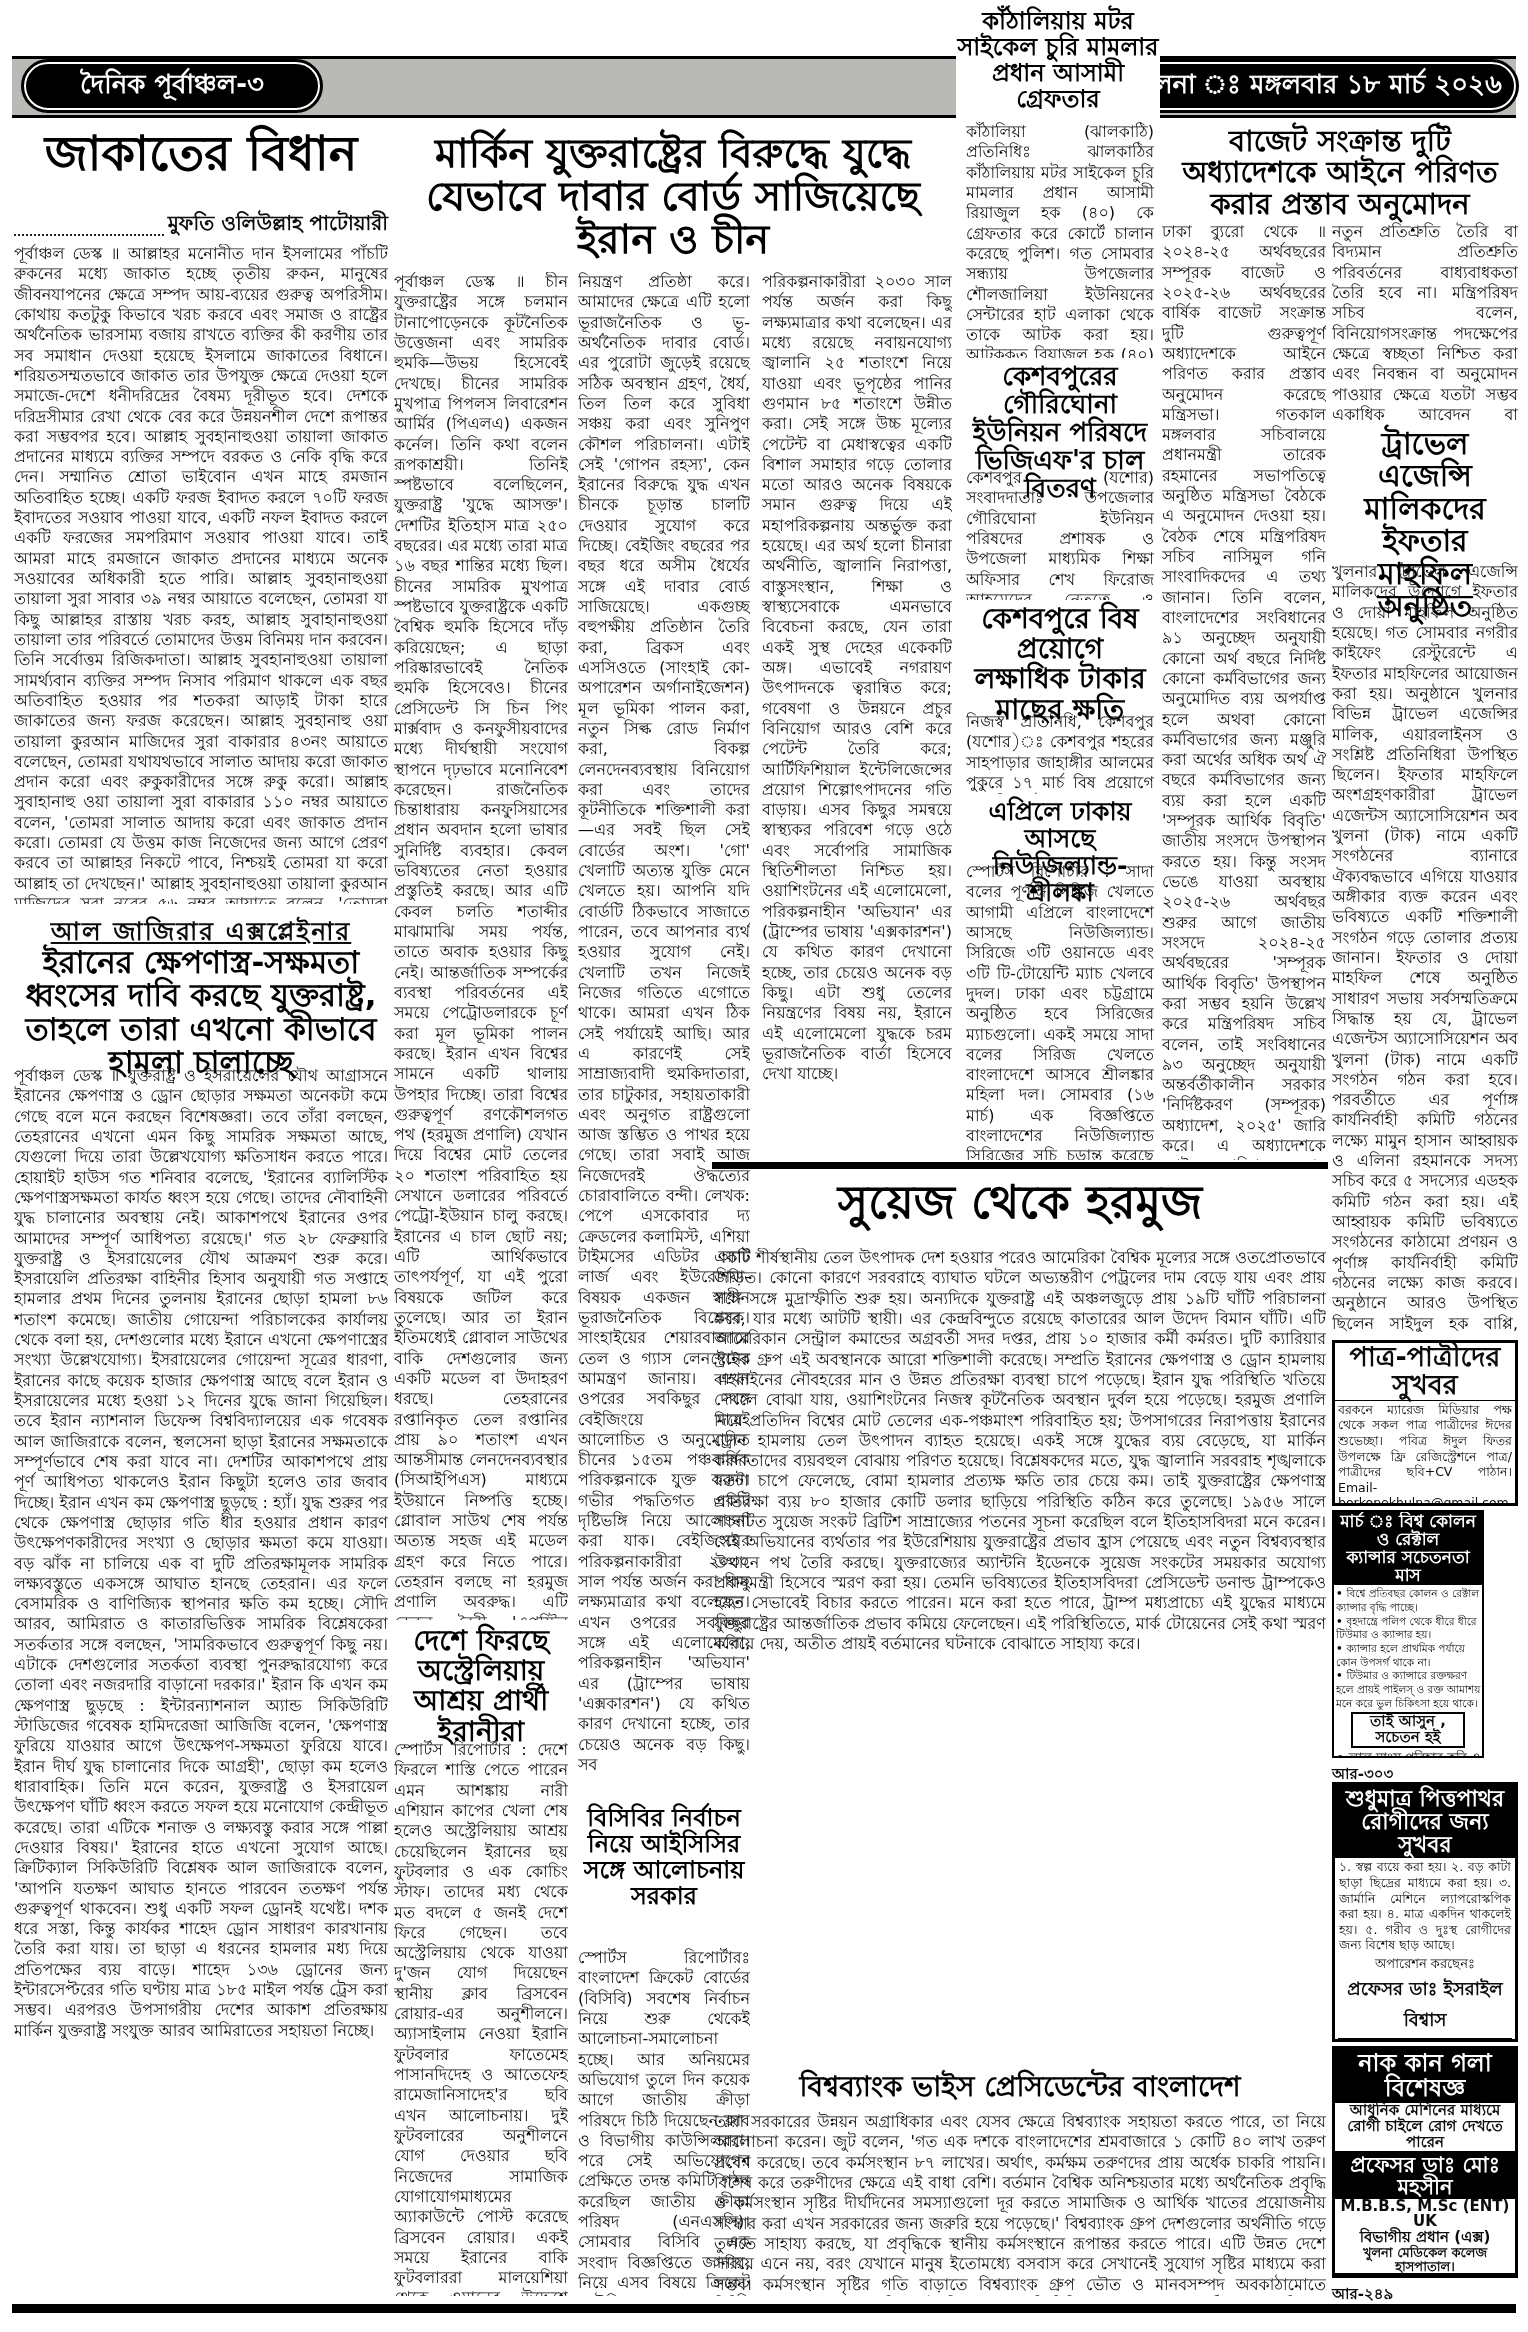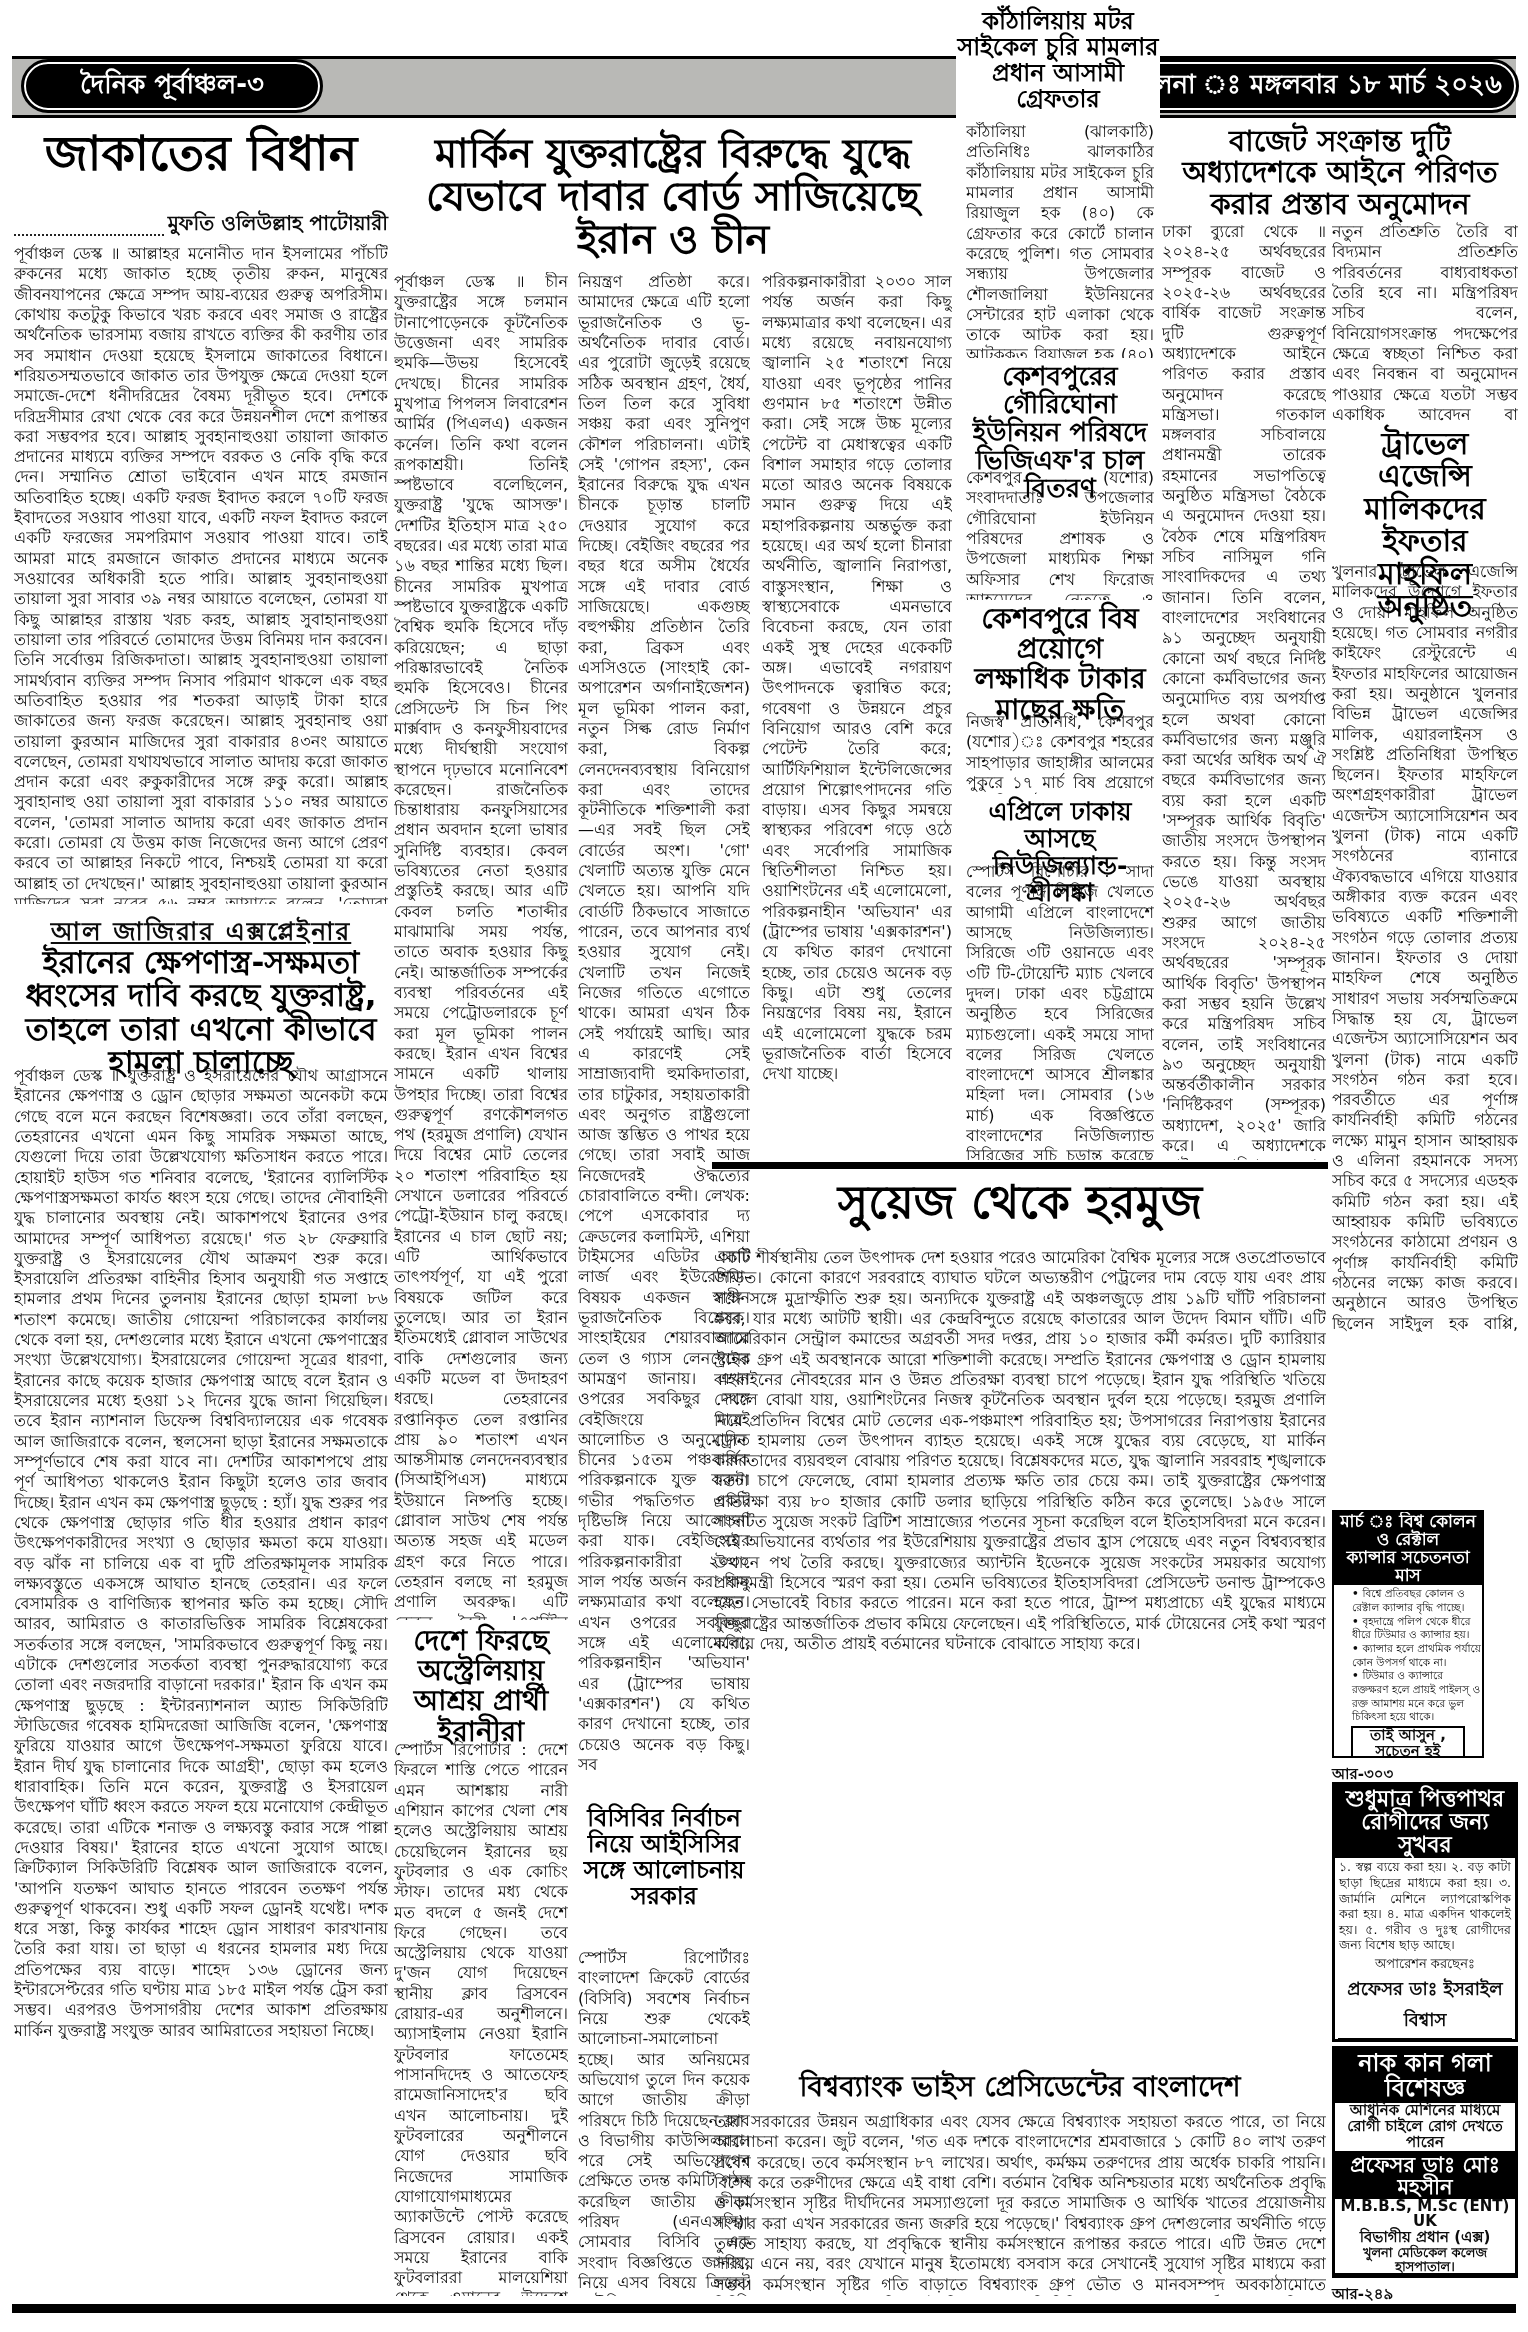--- a/index.html
+++ b/index.html
@@ -15,21 +15,21 @@
   .bd{font-size:16px;line-height:1.27;text-align:justify;overflow:hidden;word-break:break-word;}
   .bd-sm{font-size:15px;line-height:1.25;text-align:justify;overflow:hidden;word-break:break-word;}
   .byline-row{display:flex;align-items:flex-end;gap:4px;}
   .byline-dots{flex:1;border-bottom:2px dotted #222;margin-bottom:5px;}
   .byline-name{font-weight:bold;font-size:20px;white-space:nowrap;}
   .bar{background:#000;}
   
   .adbox{border:3px solid #000;background:#fff;overflow:hidden;}
   .ad-title{font-weight:bold;text-align:center;line-height:1.05;}
   .inv{background:#000;color:#fff;}
-  .ad-bullets{margin:2px 0;padding-left:18px;font-size:12.5px;line-height:1.3;text-align:left;}
+  .ad-bullets{margin:2px 0;padding-left:2px;font-size:12.5px;line-height:1.3;text-align:left;}
   .ad-bullets div::before{content:"• ";font-weight:bold;}
   .ref{font-size:15px;font-weight:bold;}
   .center{text-align:center;}
   .bold{font-weight:bold;}
 </style>
 </head>
 <body>
 
 <div id="page">
 
@@ -84,20 +84,25 @@
 
   <div class="abs hl" style="left:1332px;top:428px;width:186px;font-size:30px;">ট্রাভেল এজেন্সি মালিকদের ইফতার মাহফিল অনুষ্ঠিত</div>
   <div class="abs bd" style="left:1332px;top:562px;width:186px;height:770px;">খুলনার ট্রাভেল এজেন্সি মালিকদের উদ্যোগে ইফতার ও দোয়া মাহফিল অনুষ্ঠিত হয়েছে। গত সোমবার নগরীর কাইফেং রেস্টুরেন্টে এ ইফতার মাহফিলের আয়োজন করা হয়। অনুষ্ঠানে খুলনার বিভিন্ন ট্রাভেল এজেন্সির মালিক, এয়ারলাইনস ও সংশ্লিষ্ট প্রতিনিধিরা উপস্থিত ছিলেন। ইফতার মাহফিলে অংশগ্রহণকারীরা ট্রাভেল এজেন্টস অ্যাসোসিয়েশন অব খুলনা (টাক) নামে একটি সংগঠনের ব্যানারে ঐক্যবদ্ধভাবে এগিয়ে যাওয়ার অঙ্গীকার ব্যক্ত করেন এবং ভবিষ্যতে একটি শক্তিশালী সংগঠন গড়ে তোলার প্রত্যয় জানান। ইফতার ও দোয়া মাহফিল শেষে অনুষ্ঠিত সাধারণ সভায় সর্বসম্মতিক্রমে সিদ্ধান্ত হয় যে, ট্রাভেল এজেন্টস অ্যাসোসিয়েশন অব খুলনা (টাক) নামে একটি সংগঠন গঠন করা হবে। পরবর্তীতে এর পূর্ণাঙ্গ কার্যনির্বাহী কমিটি গঠনের লক্ষ্যে মামুন হাসান আহ্বায়ক ও এলিনা রহমানকে সদস্য সচিব করে ৫ সদস্যের এডহক কমিটি গঠন করা হয়। এই আহ্বায়ক কমিটি ভবিষ্যতে সংগঠনের কাঠামো প্রণয়ন ও পূর্ণাঙ্গ কার্যনির্বাহী কমিটি গঠনের লক্ষ্যে কাজ করবে। অনুষ্ঠানে আরও উপস্থিত ছিলেন সাইদুল হক বাপ্পি, উজ্জ্বল বিশ্বাস, মোল্লা সিরাজুল ইসলাম নয়ন, এহসান জামান নোমান, আবির ইমতিয়াজ, অশোক বালা, সৌরভ সাহা, আবু নাঈম, কাজী মঞ্জুরুল ইসলাম, শাহরিয়ার রাব্বি, সোহেল রানা, জোবায়ের ইসলাম, দীপঙ্কর সাধু, এস কে মামুনুল হক, মানুষ কুমার মল্লিক, বরুণ কুমার হালদার, শেখ সাফিউল হোসাইন, আতিক শাহরিয়ার তাকিম, মেহজাবিন আরফিন আরাফ ও জুবায়ের হীরা। এছাড়া ট্রাভেল এজেন্ট অ্যাসোসিয়েশন অব যশোর (তাজ) এর সাধারণ সম্পাদক অরুণ মজুমদার ও কার্যনির্বাহী সদস্য মোঃ গোলাম মোস্তফা উপস্থিত ছিলেন। এয়ারলাইনস খাত থেকে ইউএস-বাংলা এয়ারলাইন্স এর যশোর ম্যানেজার নাজমুল ইসলাম অংশ নেন। অনুষ্ঠানে অংশগ্রহণকারী সবাই খুলনার ট্রাভেল এজেন্সি খাতকে আরও সুসংগঠিত ও শক্তিশালী করার লক্ষ্যে সম্মিলিতভাবে কাজ করার প্রত্যয় ব্যক্ত করেন।-খবর ঃ বিজ্ঞপ্তির।।</div>
 
   <div class="abs bar" style="left:712px;top:1162px;width:616px;height:7px;"></div>
   <div class="abs hl" style="left:714px;top:1178px;width:612px;font-size:46px;">সুয়েজ থেকে হরমুজ</div>
   <div class="abs bd" style="left:714px;top:1248px;width:612px;height:820px;">একটি শীর্ষস্থানীয় তেল উৎপাদক দেশ হওয়ার পরেও আমেরিকা বৈশ্বিক মূল্যের সঙ্গে ওতপ্রোতভাবে জড়িত। কোনো কারণে সরবরাহে ব্যাঘাত ঘটলে অভ্যন্তরীণ পেট্রলের দাম বেড়ে যায় এবং প্রায় সঙ্গে সঙ্গে মুদ্রাস্ফীতি শুরু হয়। অন্যদিকে যুক্তরাষ্ট্র এই অঞ্চলজুড়ে প্রায় ১৯টি ঘাঁটি পরিচালনা করে, যার মধ্যে আটটি স্থায়ী। এর কেন্দ্রবিন্দুতে রয়েছে কাতারের আল উদেদ বিমান ঘাঁটি। এটি আমেরিকান সেন্ট্রাল কমান্ডের অগ্রবর্তী সদর দপ্তর, প্রায় ১০ হাজার কর্মী কর্মরত। দুটি ক্যারিয়ার স্ট্রাইক গ্রুপ এই অবস্থানকে আরো শক্তিশালী করেছে। সম্প্রতি ইরানের ক্ষেপণাস্ত্র ও ড্রোন হামলায় বাহরাইনের নৌবহরের মান ও উন্নত প্রতিরক্ষা ব্যবস্থা চাপে পড়েছে। ইরান যুদ্ধ পরিস্থিতি খতিয়ে দেখলে বোঝা যায়, ওয়াশিংটনের নিজস্ব কূটনৈতিক অবস্থান দুর্বল হয়ে পড়েছে। হরমুজ প্রণালি দিয়ে প্রতিদিন বিশ্বের মোট তেলের এক-পঞ্চমাংশ পরিবাহিত হয়; উপসাগরের নিরাপত্তায় ইরানের ড্রোন হামলায় তেল উৎপাদন ব্যাহত হয়েছে। একই সঙ্গে যুদ্ধের ব্যয় বেড়েছে, যা মার্কিন করদাতাদের ব্যয়বহুল বোঝায় পরিণত হয়েছে। বিশ্লেষকদের মতে, যুদ্ধ জ্বালানি সরবরাহ শৃঙ্খলাকে যতটা চাপে ফেলেছে, বোমা হামলার প্রত্যক্ষ ক্ষতি তার চেয়ে কম। তাই যুক্তরাষ্ট্রের ক্ষেপণাস্ত্র প্রতিরক্ষা ব্যয় ৮০ হাজার কোটি ডলার ছাড়িয়ে পরিস্থিতি কঠিন করে তুলেছে। ১৯৫৬ সালে সংঘটিত সুয়েজ সংকট ব্রিটিশ সাম্রাজ্যের পতনের সূচনা করেছিল বলে ইতিহাসবিদরা মনে করেন। সেই অভিযানের ব্যর্থতার পর ইউরেশিয়ায় যুক্তরাষ্ট্রের প্রভাব হ্রাস পেয়েছে এবং নতুন বিশ্বব্যবস্থার উত্থানে পথ তৈরি করছে। যুক্তরাজ্যের অ্যান্টনি ইডেনকে সুয়েজ সংকটের সময়কার অযোগ্য প্রধানমন্ত্রী হিসেবে স্মরণ করা হয়। তেমনি ভবিষ্যতের ইতিহাসবিদরা প্রেসিডেন্ট ডনাল্ড ট্রাম্পকেও হয়ত সেভাবেই বিচার করতে পারেন। মনে করা হতে পারে, ট্রাম্প মধ্যপ্রাচ্যে এই যুদ্ধের মাধ্যমে যুক্তরাষ্ট্রের আন্তর্জাতিক প্রভাব কমিয়ে ফেলেছেন। এই পরিস্থিতিতে, মার্ক টোয়েনের সেই কথা স্মরণ করিয়ে দেয়, অতীত প্রায়ই বর্তমানের ঘটনাকে বোঝাতে সাহায্য করে।</div>
   <div class="abs hl" style="left:714px;top:2072px;width:612px;font-size:28px;">বিশ্বব্যাংক ভাইস প্রেসিডেন্টের বাংলাদেশ</div>
   <div class="abs bd" style="left:714px;top:2112px;width:612px;height:184px;">তারা সরকারের উন্নয়ন অগ্রাধিকার এবং যেসব ক্ষেত্রে বিশ্বব্যাংক সহায়তা করতে পারে, তা নিয়ে আলোচনা করেন। জুট বলেন, 'গত এক দশকে বাংলাদেশের শ্রমবাজারে ১ কোটি ৪০ লাখ তরুণ প্রবেশ করেছে। তবে কর্মসংস্থান ৮৭ লাখের। অর্থাৎ, কর্মক্ষম তরুণদের প্রায় অর্ধেক চাকরি পায়নি। বিশেষ করে তরুণীদের ক্ষেত্রে এই বাধা বেশি। বর্তমান বৈশ্বিক অনিশ্চয়তার মধ্যে অর্থনৈতিক প্রবৃদ্ধি ও কর্মসংস্থান সৃষ্টির দীর্ঘদিনের সমস্যাগুলো দূর করতে সামাজিক ও আর্থিক খাতের প্রয়োজনীয় সংস্কার করা এখন সরকারের জন্য জরুরি হয়ে পড়েছে।' বিশ্বব্যাংক গ্রুপ দেশগুলোর অর্থনীতি গড়ে তুলতে সাহায্য করছে, যা প্রবৃদ্ধিকে স্থানীয় কর্মসংস্থানে রূপান্তর করতে পারে। এটি উন্নত দেশে সরিয়ে এনে নয়, বরং যেখানে মানুষ ইতোমধ্যে বসবাস করে সেখানেই সুযোগ সৃষ্টির মাধ্যমে করা সম্ভব। কর্মসংস্থান সৃষ্টির গতি বাড়াতে বিশ্বব্যাংক গ্রুপ ভৌত ও মানবসম্পদ অবকাঠামোতে বিনিয়োগ করছে। এছাড়া পরিবেশ তৈরি ও বেসরকারি বিনিয়োগ আনতেও সংস্থাটি সহায়তা দিচ্ছে। বাংলাদেশের স্বাধীনতার পর থেকে প্রথম দিকের উন্নয়ন সহযোগীদের মধ্যে অন্যতম। সংস্থাটি এ পর্যন্ত ৪৬ বিলিয়ন মার্কিন ডলারের বেশি অর্থায়ন (অনুদান, সুদমুক্ত ঋণ ও সহজ শর্তে ঋণ) করেছে, যা দেশের উন্নয়ন অগ্রাধিকার বাস্তবায়নে সহায়তা করেছে।</div>
 
+  <div class="abs adbox" style="left:1332px;top:1340px;width:186px;height:166px;">
+    <div class="ad-title" style="font-size:27px;border-bottom:1px solid #000;">পাত্র-পাত্রীদের সুখবর</div>
+    <div class="bd-sm" style="font-size:12.5px;padding:1px 3px;">বরকনে ম্যারেজ মিডিয়ার পক্ষ থেকে সকল পাত্র পাত্রীদের ঈদের শুভেচ্ছা। পবিত্র ঈদুল ফিতর উপলক্ষে ফ্রি রেজিস্ট্রেশনে পাত্র/পাত্রীদের ছবি+CV পাঠান। Email-borkonekhulna@gmail.com</div>
+
+  </div>
 
   <div class="abs adbox" style="left:1332px;top:1510px;width:152px;height:248px;border-width:2px;">
     <div class="ad-title inv" style="font-size:17px;padding:1px 0;">
       <div>মার্চ ঃ বিশ্ব কোলন ও রেক্টাল</div>
       <div>ক্যান্সার সচেতনতা মাস</div>
     </div>
     <div class="ad-bullets" style="font-size:10.5px;">
       <div>বিশ্বে প্রতিবছর কোলন ও রেক্টাল ক্যান্সার বৃদ্ধি পাচ্ছে।</div>
       <div>বৃহদান্ত্রে পলিপ থেকে ধীরে ধীরে টিউমার ও ক্যান্সার হয়।</div>
       <div>ক্যান্সার হলে প্রাথমিক পর্যায়ে কোন উপসর্গ থাকে না।</div>

